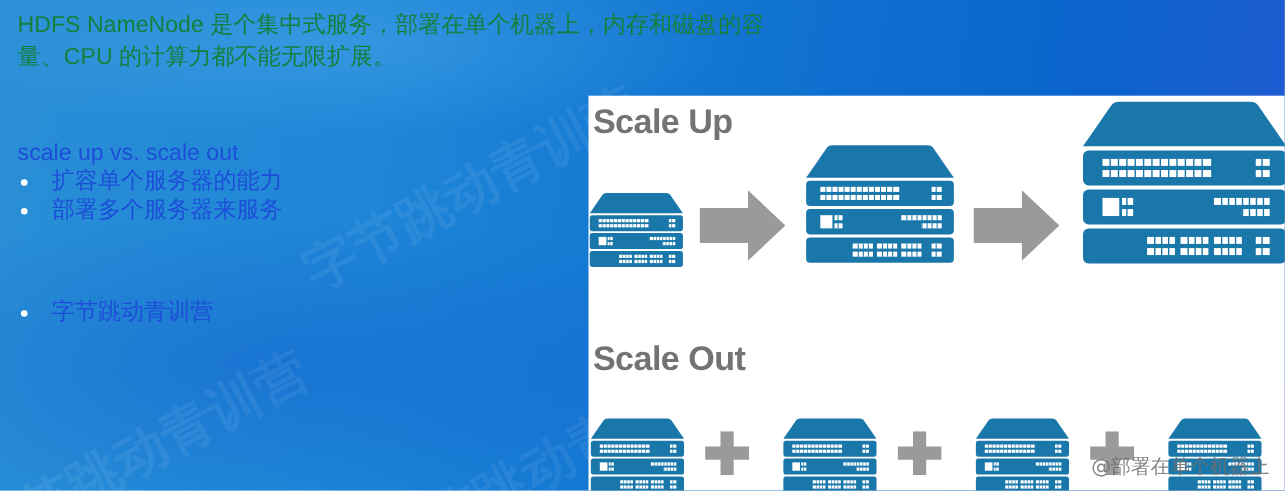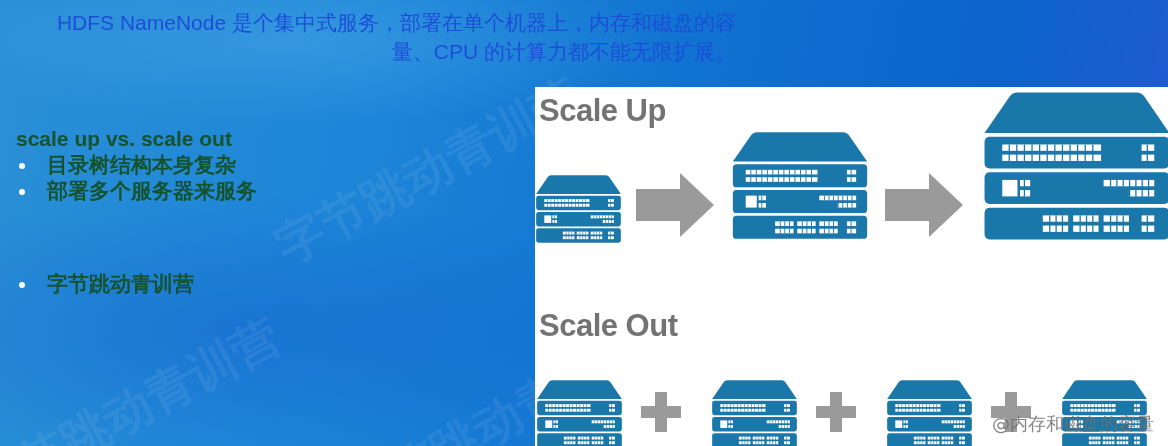--- a/index.html
+++ b/index.html
@@ -15,23 +15,23 @@
       radial-gradient(ellipse 600px 200px at 250px 330px, rgba(10,80,200,0.35), rgba(0,0,0,0) 70%);
     pointer-events:none;
   }
   .watermark-bg {
     position:absolute; color:rgba(255,255,255,0.07); font-weight:bold;
     font-size:48px; transform:rotate(-28deg); white-space:nowrap; pointer-events:none;
     font-family:"DejaVu Sans", sans-serif;
   }
   .headline {
     position:absolute; left:16px; top:8px; width:720px;
-    color:#1d4ed8; font-size:21px; line-height:29px;text-align:right;
-  }
-  .section { position:absolute; left:16px; color:#14532d; font-size:21px; line-height:26px;font-weight:bold; }
+    color:#15803d; font-size:21px; line-height:29px;
+  }
+  .section { position:absolute; left:16px; color:#1d4ed8; font-size:21px; line-height:26px; }
   .section .heading { margin:0; }
   .section ul { list-style:none; margin:0; padding:0; }
   .section li { position:relative; padding-left:31px; }
   .section li::before {
     content:""; position:absolute; left:3px; top:11px; width:6px; height:6px;
     border-radius:50%; background:#fff;
   }
   .panel {
     position:absolute; left:535px; top:87px; width:633px; height:359px;
     background:#ffffff;
@@ -134,21 +134,21 @@
 <div class="bg-sheen"></div>
 <div class="watermark-bg" style="left:260px;top:140px;">字节跳动青训营</div>
 <div class="watermark-bg" style="left:-40px;top:380px;">字节跳动青训营</div>
 <div class="watermark-bg" style="left:330px;top:390px;">字节跳动青训营</div>
 
 <div class="headline">HDFS NameNode 是个集中式服务，部署在单个机器上，内存和磁盘的容量、CPU 的计算力都不能无限扩展。</div>
 
 <div class="section" style="top:126px;">
   <p class="heading">scale up vs. scale out</p>
   <ul>
-    <li>目录树结构本身复杂</li>
+    <li>扩容单个服务器的能力</li>
     <li>部署多个服务器来服务</li>
   </ul>
 </div>
 
 <div class="section" style="top:271px;">
   <ul>
     <li>字节跳动青训营</li>
   </ul>
 </div>
 
@@ -189,13 +189,13 @@
       <use href="#server-sym"></use>
     </svg>
   <svg class="plus" style="left:456px;top:305px;" width="40" height="40">
       <use href="#plus-sym"></use>
     </svg>
   <svg class="server" style="left:526px;top:292px;" width="87" height="70">
       <use href="#server-sym"></use>
     </svg>
 </div>
 
-<div class="credit">@内存和磁盘的容量</div>
+<div class="credit">@部署在单个机器上</div>
 
 </body></html>

